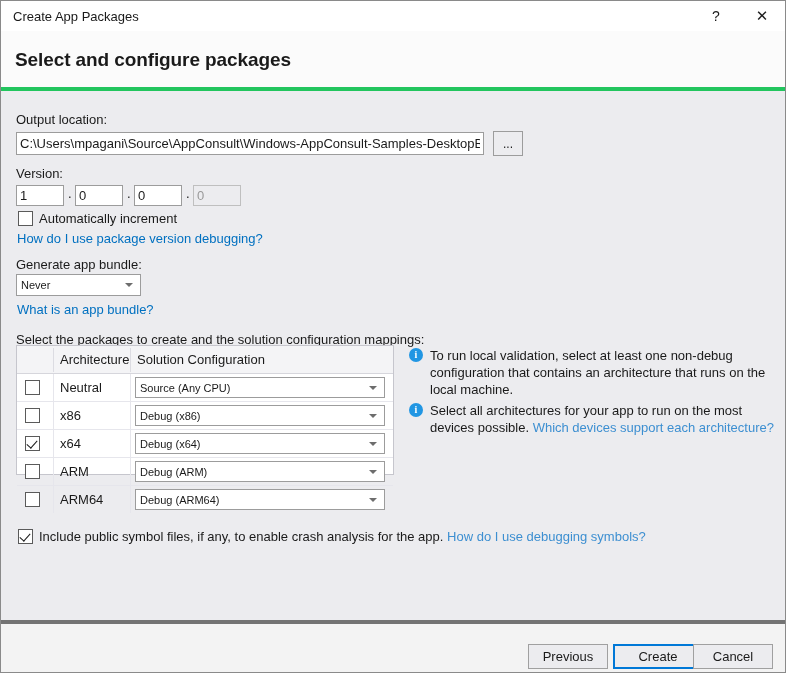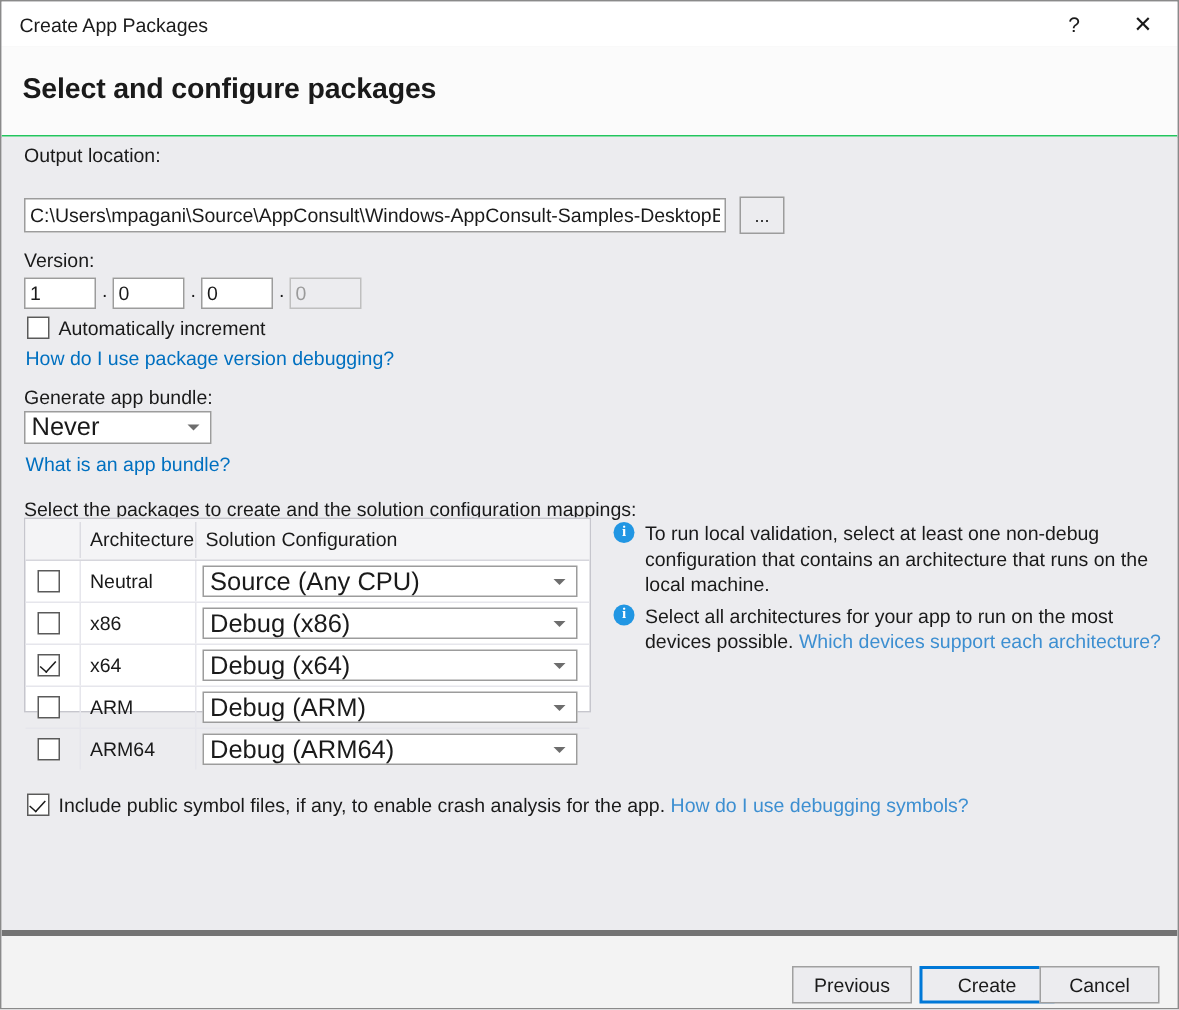--- a/index.html
+++ b/index.html
@@ -54,21 +54,21 @@
   }
   .tb-btn.close { font-size: 15px; }
 
   
   .headerband {
     position: absolute;
     left: 0; top: 30px;
     width: 784px;
     height: 60px;
     background: #fbfbfb;
-    border-bottom: 1px solid #22c55e;
+    border-bottom: 4px solid #22c55e;
     box-sizing: border-box;
   }
   .headerband h1 {
     margin: 0;
     position: absolute;
     left: 14px;
     top: 18px;
     font-size: 19px;
     font-weight: bold;
     color: #1a1a1a;
@@ -155,21 +155,21 @@
     border-width: 0 1.6px 1.6px 0;
     transform: rotate(42deg);
   }
 
   
   .combo {
     position: absolute;
     box-sizing: border-box;
     border: 1px solid #9c9c9c;
     background: #ffffff;
-    font-size: 17px;
+    font-size: 11px;
     color: #1a1a1a;
     cursor: default;
   }
   .combo .cval {
     position: absolute;
     left: 4px;
     top: 50%;
     transform: translateY(-50%);
     white-space: nowrap;
   }
@@ -329,21 +329,21 @@
       <div class="tb-btn close">✕</div>
     </div>
   </div>
 
   <div class="headerband">
     <h1>Select and configure packages</h1>
   </div>
 
   <div class="body">
 
-    <span class="label" style="left:15px; top:4px;">Output location:</span>
+    <span class="label" style="left:15px; top:20px;">Output location:</span>
     <input class="textbox" style="left: 15px; top: 40px; width: 468px; height: 23px;" value="C:\Users\mpagani\Source\AppConsult\Windows-AppConsult-Samples-DesktopBridge\">
     <button class="browse-btn" style="left:492px; top:39px; width:30px; height:25px;">...</button>
 
     <span class="label" style="left:15px; top:74px;">Version:</span>
     <input class="textbox" style="left: 15px; top: 93px; width: 48px; height: 21px;" value="1">
     <span class="dot" style="left:67px; top:94px;">.</span>
     <input class="textbox" style="left: 74px; top: 93px; width: 48px; height: 21px;" value="0">
     <span class="dot" style="left:126px; top:94px;">.</span>
     <input class="textbox" style="left: 133px; top: 93px; width: 48px; height: 21px;" value="0">
     <span class="dot" style="left:185px; top:94px;">.</span>

